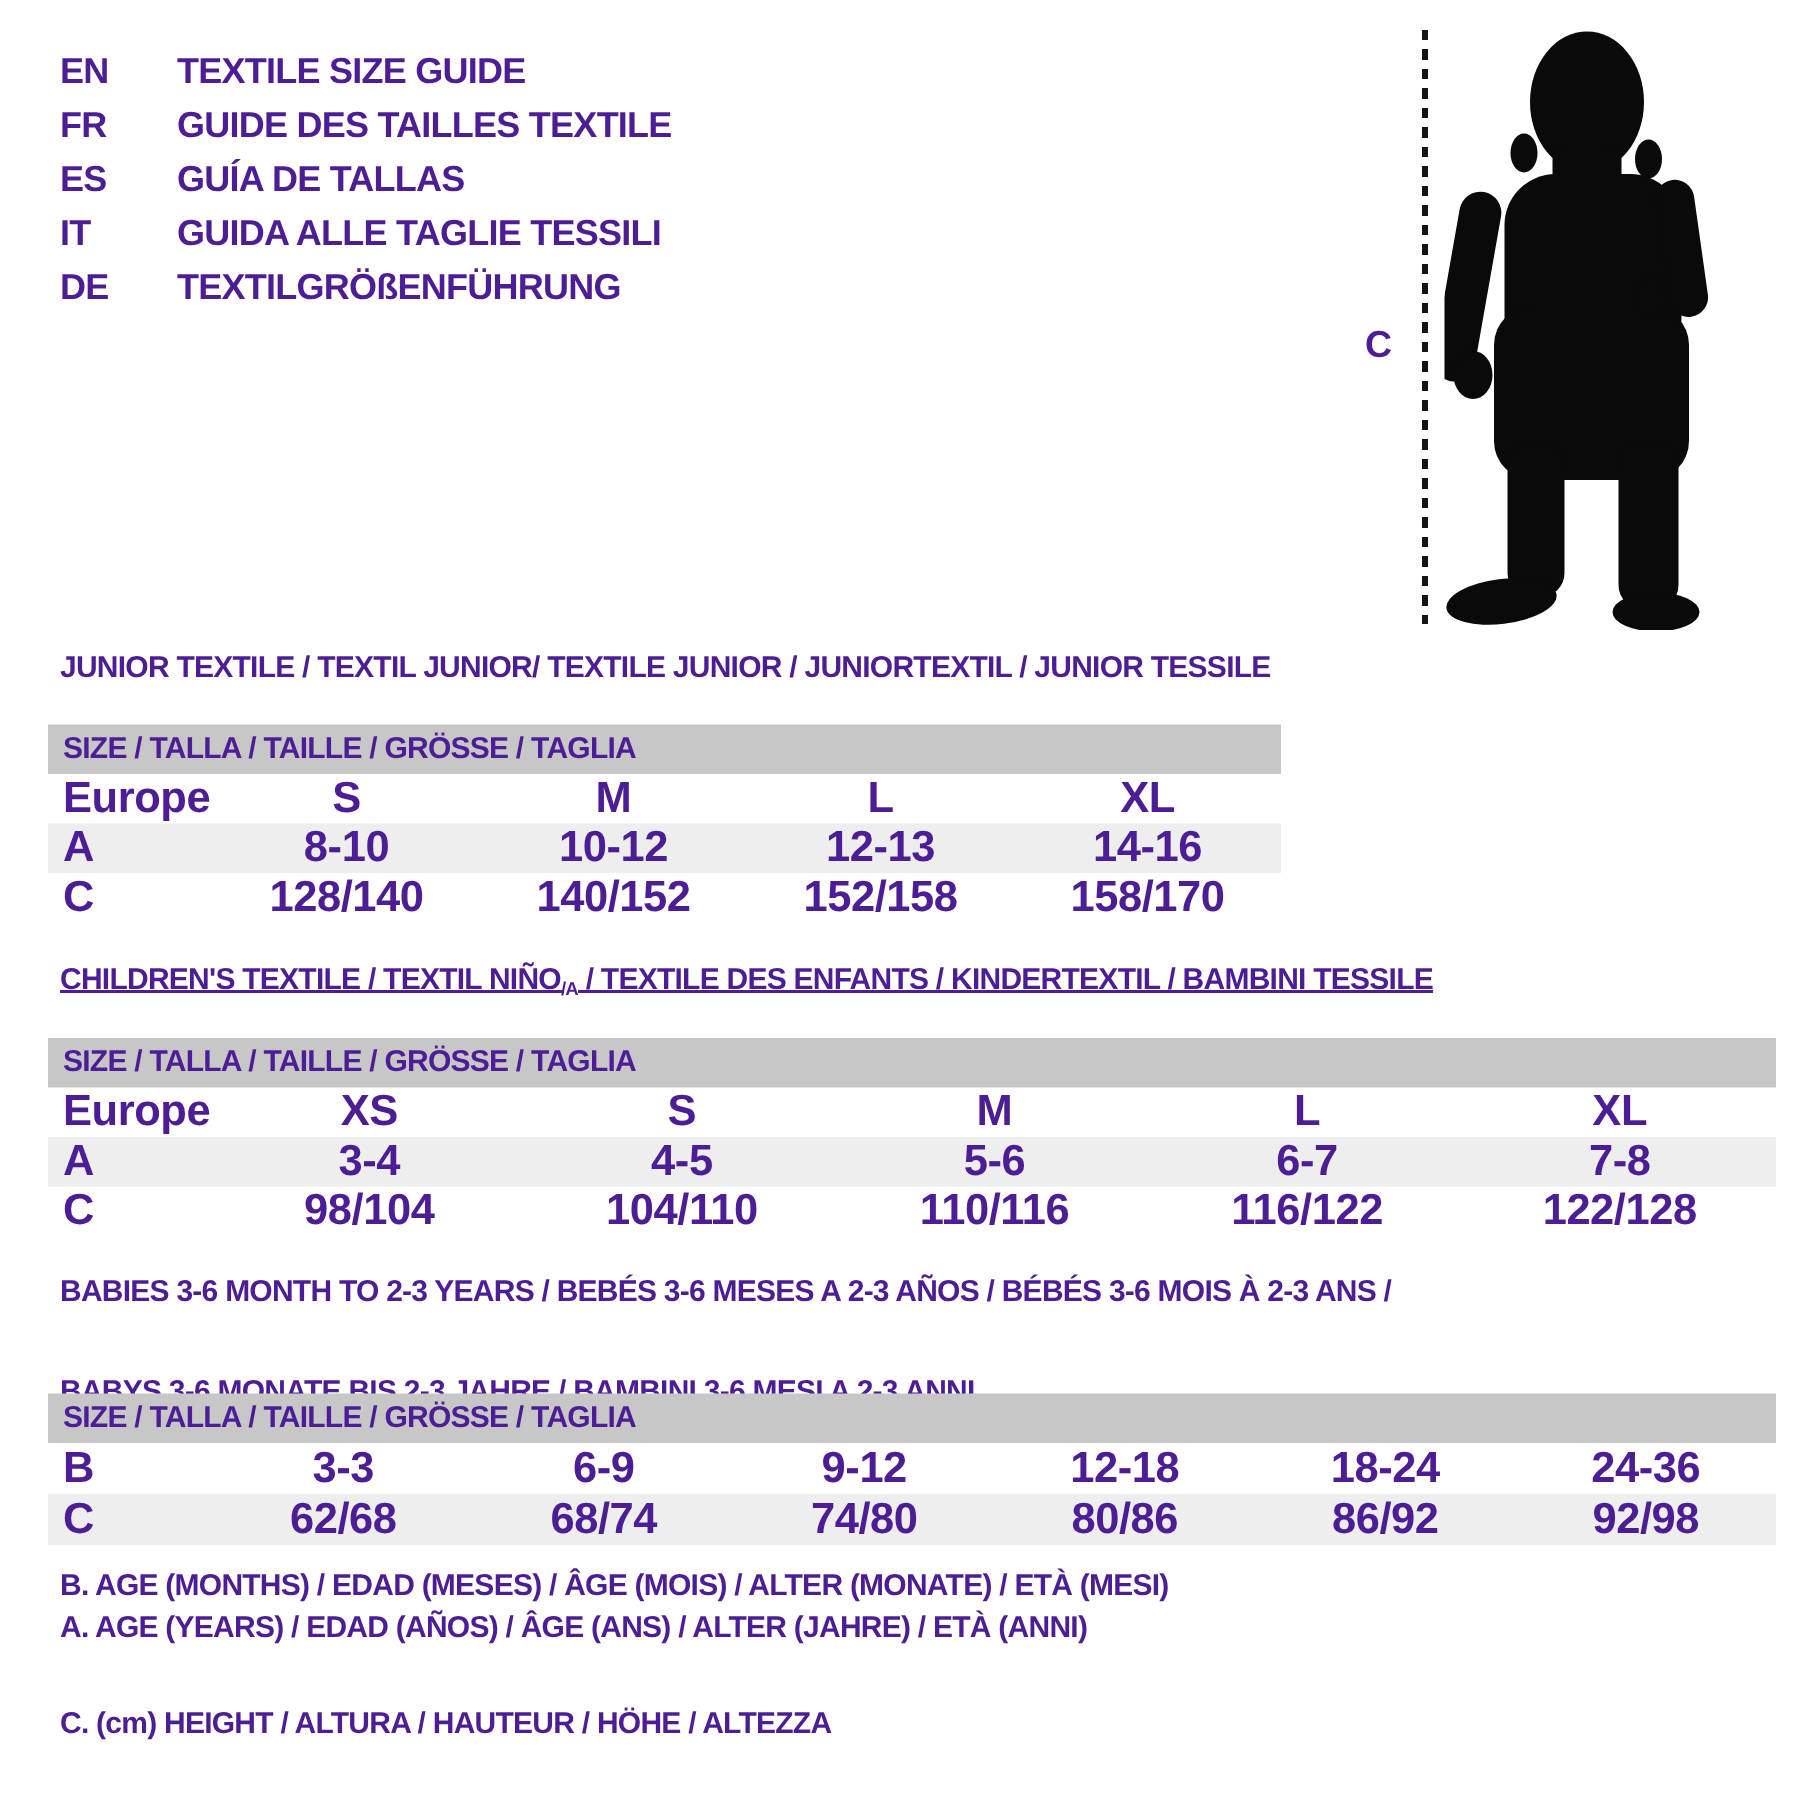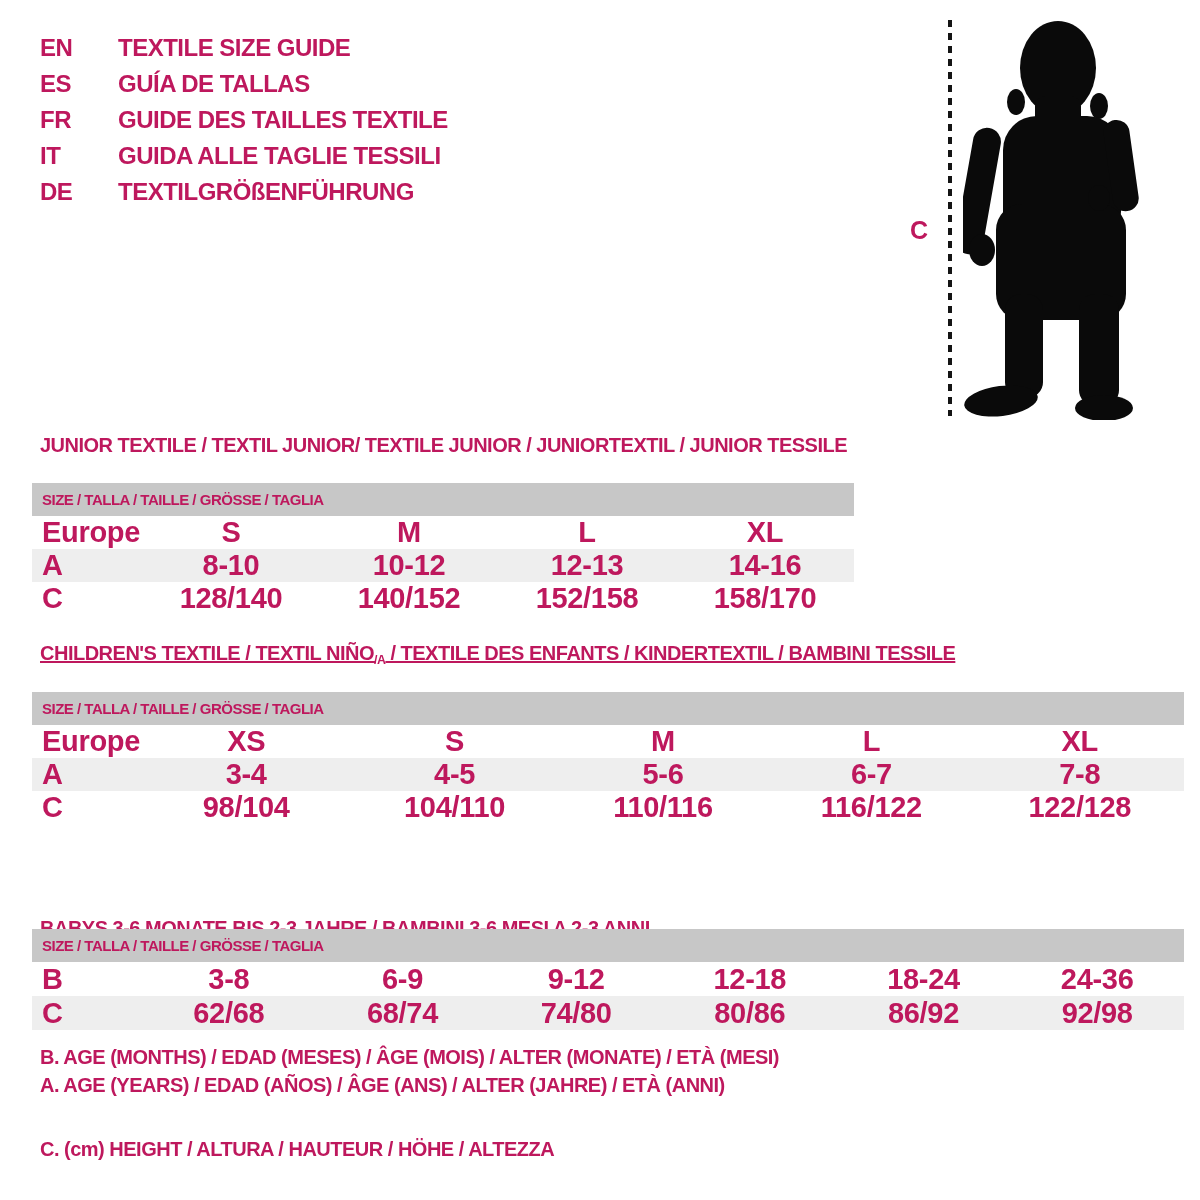--- a/index.html
+++ b/index.html
@@ -1,18 +1,18 @@
 <!DOCTYPE html>
 <html><head>
 <meta charset="utf-8">
 <style>
   html,body { margin:0; padding:0; background:#ffffff; }
   .page {
     position:relative; width:1200px; height:1200px; background:#ffffff;
-    font-family:"Liberation Sans", sans-serif; font-weight:bold; color:#be185d;
+    font-family:"Liberation Sans", sans-serif; font-weight:bold; color:#4c1d95;
     overflow:hidden;
   }
   
   .langs { position:absolute; left:40px; top:30px; }
   .lang-row { display:flex; height:36px; align-items:center; font-size:24px; letter-spacing:-0.5px; }
   .lang-code { width:78px; }
   .lang-label { white-space:nowrap; }
   
   .dash-line {
     position:absolute; left:948px; top:20px; width:4px; height:396px;
@@ -20,21 +20,21 @@
   }
   .c-label { position:absolute; left:910px; top:216px; font-size:25px; }
   .baby-svg { position:absolute; left:963px; top:18px; }
   
   .sec-title { position:absolute; left:40px; font-size:20px; letter-spacing:-0.5px; white-space:nowrap; }
   .sub-a { font-size:0.62em; position:relative; top:0.3em; }
   
   .size-table { position:absolute; left:32px; }
   .size-bar {
     height:33px; display:flex; align-items:center; padding-left:10px;
-    font-size:15px; letter-spacing:-0.5px; box-sizing:border-box;
+    font-size:20px; letter-spacing:-0.5px; box-sizing:border-box;
   }
   .t-row { display:grid; height:33px; align-items:center; font-size:29px; letter-spacing:-0.3px; }
   .cols4 { grid-template-columns:110px repeat(4, 1fr); }
   .cols5 { grid-template-columns:110px repeat(5, 1fr); }
   .cols6 { grid-template-columns:110px repeat(6, 1fr); }
   .row-label { padding-left:10px; }
   .cell { text-align:center; }
   
   .legend-line { position:absolute; left:40px; font-size:20px; letter-spacing:-0.5px; white-space:nowrap; }
 </style>
@@ -42,26 +42,26 @@
 <body>
 
 <div class="page">
 
   <div class="langs">
     <div class="lang-row">
       <span class="lang-code">EN</span>
       <span class="lang-label">TEXTILE SIZE GUIDE</span>
     </div>
     <div class="lang-row">
+      <span class="lang-code">FR</span>
+      <span class="lang-label">GUIDE DES TAILLES TEXTILE</span>
+    </div>
+    <div class="lang-row">
       <span class="lang-code">ES</span>
       <span class="lang-label">GUÍA DE TALLAS</span>
-    </div>
-    <div class="lang-row">
-      <span class="lang-code">FR</span>
-      <span class="lang-label">GUIDE DES TAILLES TEXTILE</span>
     </div>
     <div class="lang-row">
       <span class="lang-code">IT</span>
       <span class="lang-label">GUIDA ALLE TAGLIE TESSILI</span>
     </div>
     <div class="lang-row">
       <span class="lang-code">DE</span>
       <span class="lang-label">TEXTILGRÖßENFÜHRUNG</span>
     </div>
   </div>
@@ -135,26 +135,27 @@
     <div class="t-row cols5">
       <span class="row-label">C</span>
       <span class="cell">98/104</span>
       <span class="cell">104/110</span>
       <span class="cell">110/116</span>
       <span class="cell">116/122</span>
       <span class="cell">122/128</span>
     </div>
   </div>
 
+  <div class="sec-title" style="top:850px;">BABIES 3-6 MONTH TO 2-3 YEARS / BEBÉS 3-6 MESES A 2-3 AÑOS / BÉBÉS 3-6 MOIS À 2-3 ANS /</div>
   <div class="sec-title" style="top:917px;">BABYS 3-6 MONATE BIS 2-3 JAHRE / BAMBINI 3-6 MESI A 2-3 ANNI</div>
   <div class="size-table" style="top:929px; width:1152px;">
     <div class="size-bar" style="background:#c7c7c7;">SIZE / TALLA / TAILLE / GRÖSSE / TAGLIA</div>
     <div class="t-row cols6" style="height:34px;">
       <span class="row-label">B</span>
-      <span class="cell">3-8</span>
+      <span class="cell">3-3</span>
       <span class="cell">6-9</span>
       <span class="cell">9-12</span>
       <span class="cell">12-18</span>
       <span class="cell">18-24</span>
       <span class="cell">24-36</span>
     </div>
     <div class="t-row cols6" style="height:34px; background:#eeeeee;">
       <span class="row-label">C</span>
       <span class="cell">62/68</span>
       <span class="cell">68/74</span>

